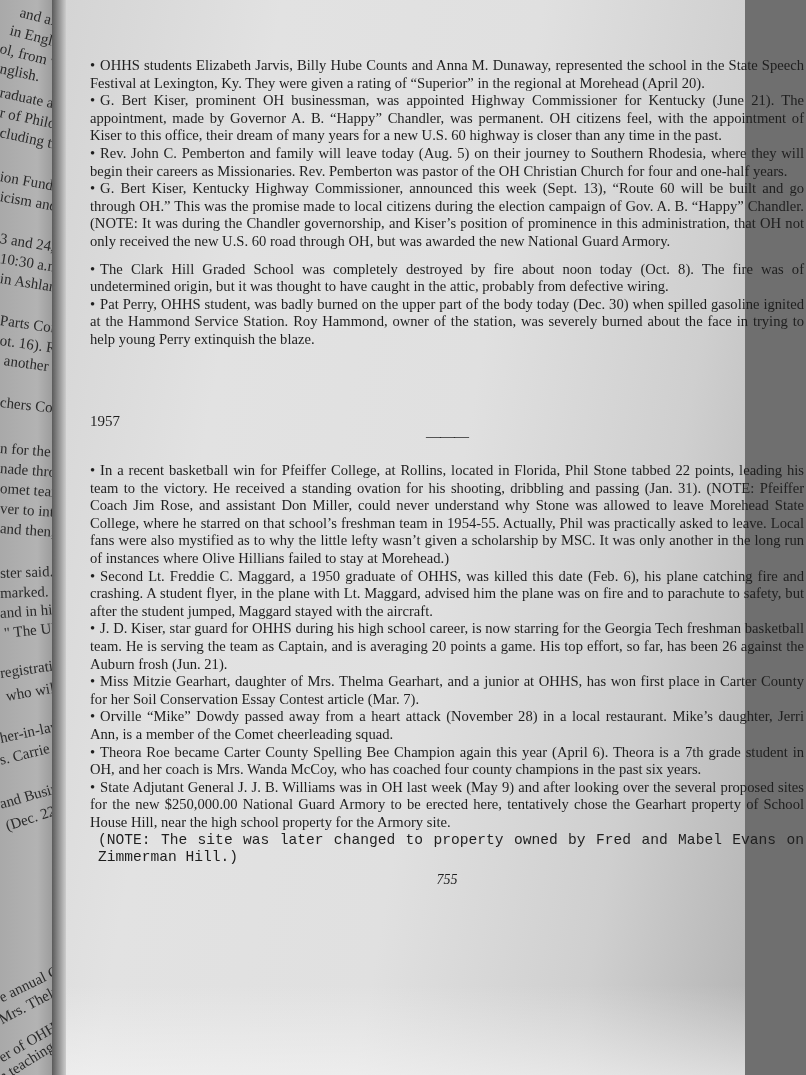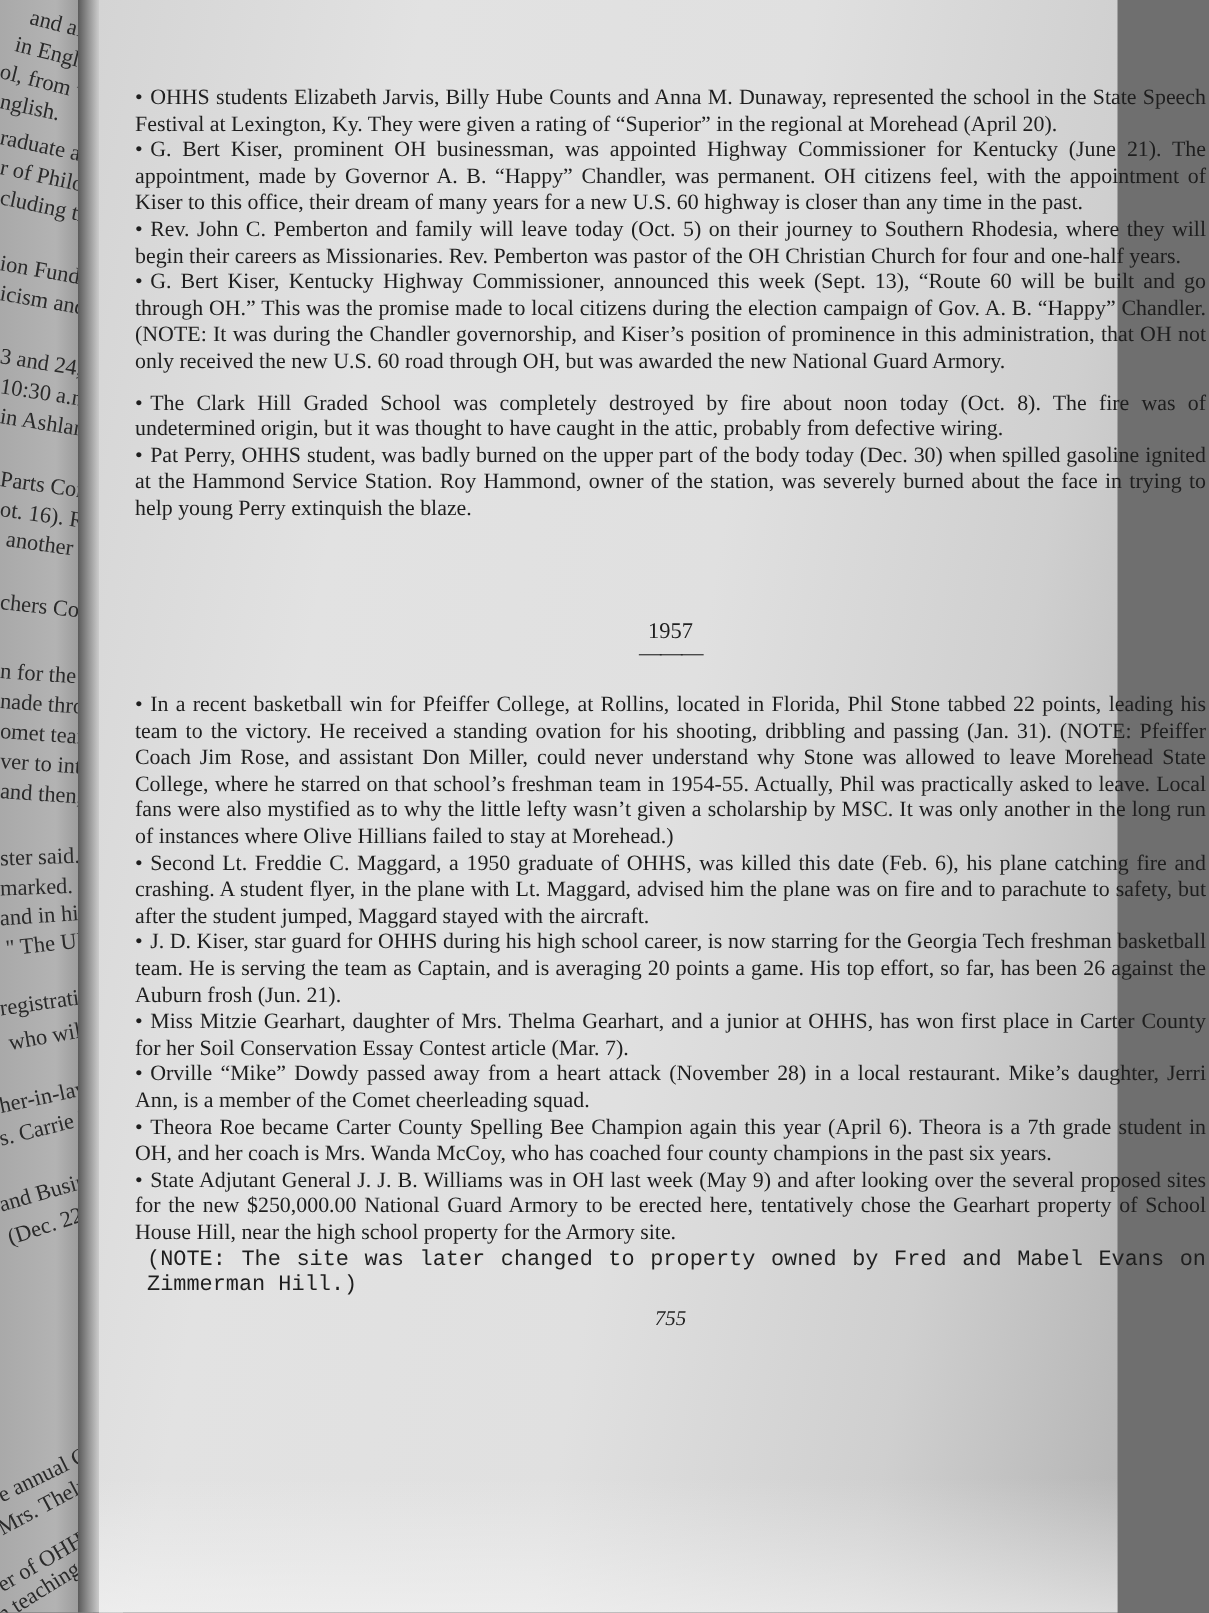--- a/index.html
+++ b/index.html
@@ -35,21 +35,21 @@
   }
   .content {
     position: absolute; left: 24px; top: 57px; width: 714px;
     font-family: "Liberation Serif", serif; color: #1e1e1e;
     font-size: 14.6px; line-height: 17.6px; text-align: justify;
   }
   .item { margin: 0; }
   .item .bullet { margin-right: 5px; }
   .gap { height: 10px; }
   .section-head {
-    text-align: center; margin-top: 64px; margin-bottom: 0;
+    margin-top: 64px; margin-bottom: 0;
     font-size: 15px;
   }
   .section-rule {
     text-align: center; letter-spacing: -1px; font-size: 15px; line-height: 12px;
     margin-bottom: 20px;
   }
   .note-line { padding-left: 8px; font-family: Liberation Mono, monospace; }
   .page-number {
     text-align: center; font-style: italic; margin-top: 4px; font-size: 14px;
   }
@@ -100,21 +100,21 @@
   </div>
 <div class="gutter"></div>
 
 <div class="page">
   <div class="ghost" style="top:492px;">&nbsp;</div>
 
   <div class="content">
     <div>
       <p class="item"><span class="bullet">•</span><span>OHHS students Elizabeth Jarvis, Billy Hube Counts and Anna M. Dunaway, represented the school in the State Speech Festival at Lexington, Ky. They were given a rating of “Superior” in the regional at Morehead (April 20).</span></p>
       <p class="item"><span class="bullet">•</span><span>G. Bert Kiser, prominent OH businessman, was appointed Highway Commissioner for Kentucky (June 21). The appointment, made by Governor A. B. “Happy” Chandler, was permanent. OH citizens feel, with the appointment of Kiser to this office, their dream of many years for a new U.S. 60 highway is closer than any time in the past.</span></p>
-      <p class="item"><span class="bullet">•</span><span>Rev. John C. Pemberton and family will leave today (Oct. 5) on their journey to Southern Rhodesia, where they will begin their careers as Missionaries. Rev. Pemberton was pastor of the OH Christian Church for four and one-half years.</span></p>
+      <p class="item"><span class="bullet">•</span><span>Rev. John C. Pemberton and family will leave today (Aug. 5) on their journey to Southern Rhodesia, where they will begin their careers as Missionaries. Rev. Pemberton was pastor of the OH Christian Church for four and one-half years.</span></p>
       <p class="item"><span class="bullet">•</span><span>G. Bert Kiser, Kentucky Highway Commissioner, announced this week (Sept. 13), “Route 60 will be built and go through OH.” This was the promise made to local citizens during the election campaign of Gov. A. B. “Happy” Chandler. (NOTE: It was during the Chandler governorship, and Kiser’s position of prominence in this administration, that OH not only received the new U.S. 60 road through OH, but was awarded the new National Guard Armory.</span></p>
       <div class="gap"></div>
       <p class="item"><span class="bullet">•</span><span>The Clark Hill Graded School was completely destroyed by fire about noon today (Oct. 8). The fire was of undetermined origin, but it was thought to have caught in the attic, probably from defective wiring.</span></p>
       <p class="item"><span class="bullet">•</span><span>Pat Perry, OHHS student, was badly burned on the upper part of the body today (Dec. 30) when spilled gasoline ignited at the Hammond Service Station. Roy Hammond, owner of the station, was severely burned about the face in trying to help young Perry extinquish the blaze.</span></p>
     </div>
 
     <div class="section-head">1957</div>
     <div class="section-rule">———</div>
 
     <div>

